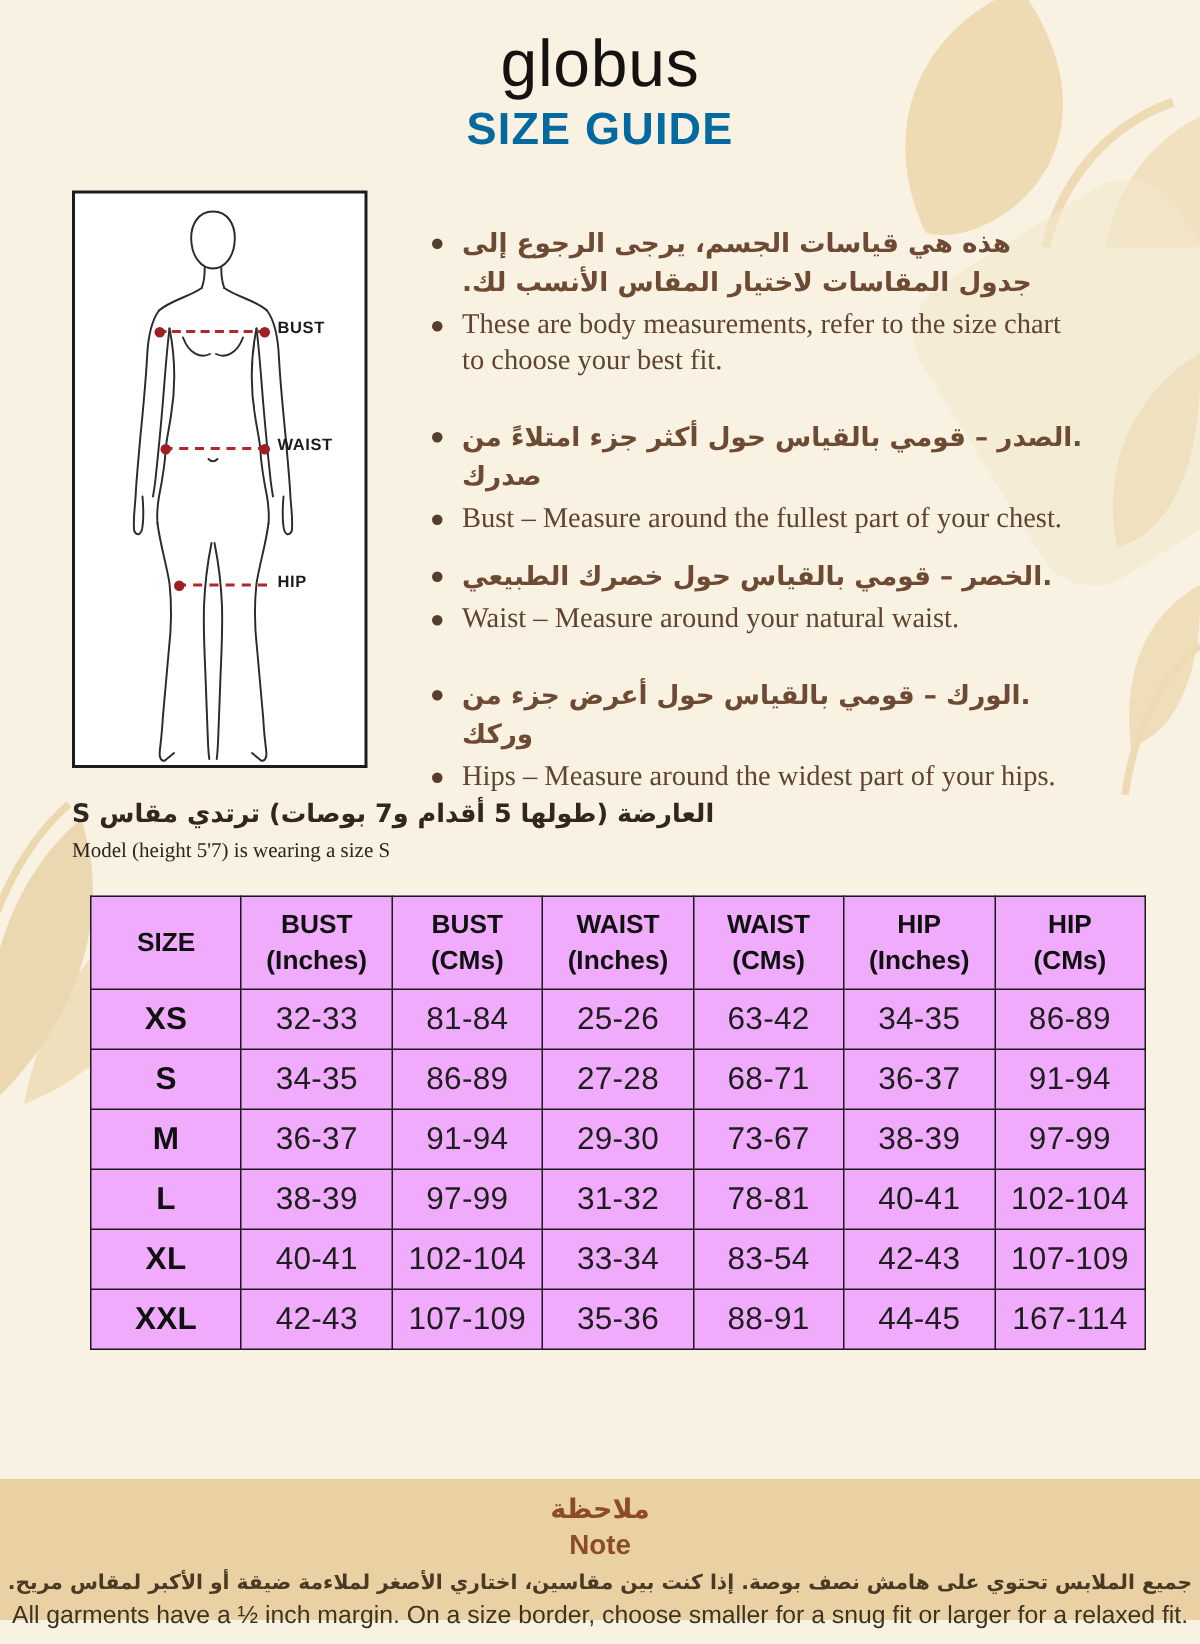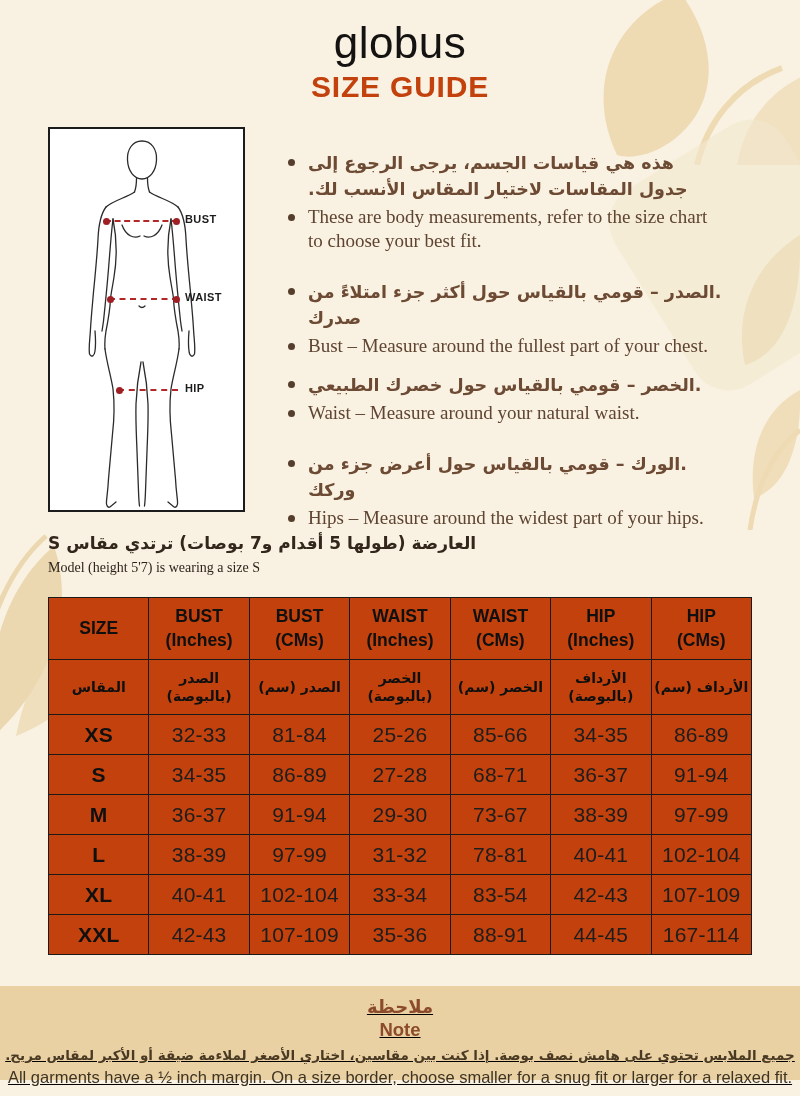--- a/index.html
+++ b/index.html
@@ -8,21 +8,21 @@
     background:#f9f1e1; overflow:hidden;
     font-family:"Liberation Sans", sans-serif;
   }
   .deco { position:absolute; z-index:0; pointer-events:none; }
   .layer { position:absolute; z-index:1; }
 
   
   .logo { top:18px; left:0; width:800px; text-align:center;
           font-size:44px; font-weight:400; letter-spacing:0.5px; color:#151311; }
   .title { top:70px; left:0; width:800px; text-align:center;
-           font-size:30px; font-weight:700; letter-spacing:0.8px; color:#c2410c; }
+           font-size:30px; font-weight:700; letter-spacing:0.8px; color:#0369a1; }
 
   
   .figure-box { left:48px; top:127px; width:197px; height:385px;
                 background:#ffffff; border:2px solid #1c1c1c; box-sizing:border-box; }
   .croquis { position:absolute; left:0; top:0; }
   .measure { position:absolute; height:0; border-top:2px dashed #b22727; }
   .measure::before, .measure::after {
     content:""; position:absolute; top:-4.5px; width:7px; height:7px;
     border-radius:50%; background:#9e1f24; }
   .measure::before { left:-2px; }
@@ -44,37 +44,37 @@
   bdi { unicode-bidi:isolate; }
 
   
   .model-note { left:48px; top:531px; width:430px; text-align:left; }
   .mn-ar { font-family:"DejaVu Sans", sans-serif; font-size:17px; font-weight:600;
            color:#33271c; line-height:25px; }
   .mn-en { font-family:"Liberation Serif", serif; font-size:14px;
            color:#2e241b; line-height:24px; }
 
   
-  .size-table { position:absolute; left:48px; top:597px; width:704px; z-index:1;
-                border-collapse:collapse; table-layout:fixed; background:#c2410c; }
+  .size-table { position:absolute; left:60px; top:597px; width:704px; z-index:1;
+                border-collapse:collapse; table-layout:fixed; background:#f0abfc; }
   .size-table td { border:1.5px solid #1a1a1a; text-align:center;
                    vertical-align:middle; padding:0; overflow:hidden; }
   .row-hen { height:62px; }
   .row-hen td { font-size:17.5px; font-weight:700; color:#101010; line-height:1.32; }
   .row-har { height:55px; }
   .row-har td { font-family:"DejaVu Sans", sans-serif; direction:rtl;
                 font-size:14px; font-weight:700; color:#101010; line-height:1.3; }
   .row-data { height:40px; }
   .row-data td { font-size:21px; color:#1d1d1d; letter-spacing:0.2px; }
   .row-data td.size-cell { font-weight:700; color:#101010; }
 
   
   .note-section { left:0; top:986px; width:800px; height:94px;
                   background:#e9d1a4; text-align:center; box-sizing:border-box;
-                  padding-top:9px;text-decoration:underline; }
+                  padding-top:9px; }
   .note-h-ar { font-family:"DejaVu Sans", sans-serif; font-size:18px; font-weight:700;
                color:#8c4b2b; line-height:23px; }
   .note-h-en { font-size:18.5px; font-weight:700; color:#8c4b2b; line-height:24px; }
   .note-b-ar { font-family:"DejaVu Sans", sans-serif; font-size:13.5px; font-weight:600;
                color:#4a3a24; line-height:24px; margin-top:1px; }
   .note-b-en { font-size:16.5px; color:#3e3322; line-height:21px; }
 </style>
 </head>
 <body>
 
@@ -205,35 +205,26 @@
           </td>
         <td>
             <div>HIP</div>
             <div>(Inches)</div>
           </td>
         <td>
             <div>HIP</div>
             <div>(CMs)</div>
           </td>
       </tr>
-      <tr class="row-har">
-        <td>المقاس</td>
-        <td>الصدر (بالبوصة)</td>
-        <td>الصدر (سم)</td>
-        <td>الخصر (بالبوصة)</td>
-        <td>الخصر (سم)</td>
-        <td>الأرداف (بالبوصة)</td>
-        <td>الأرداف (سم)</td>
-      </tr>
       <tr class="row-data">
         <td class="size-cell">XS</td>
         <td>32-33</td>
         <td>81-84</td>
         <td>25-26</td>
-        <td>85-66</td>
+        <td>63-42</td>
         <td>34-35</td>
         <td>86-89</td>
       </tr>
       <tr class="row-data">
         <td class="size-cell">S</td>
         <td>34-35</td>
         <td>86-89</td>
         <td>27-28</td>
         <td>68-71</td>
         <td>36-37</td>

